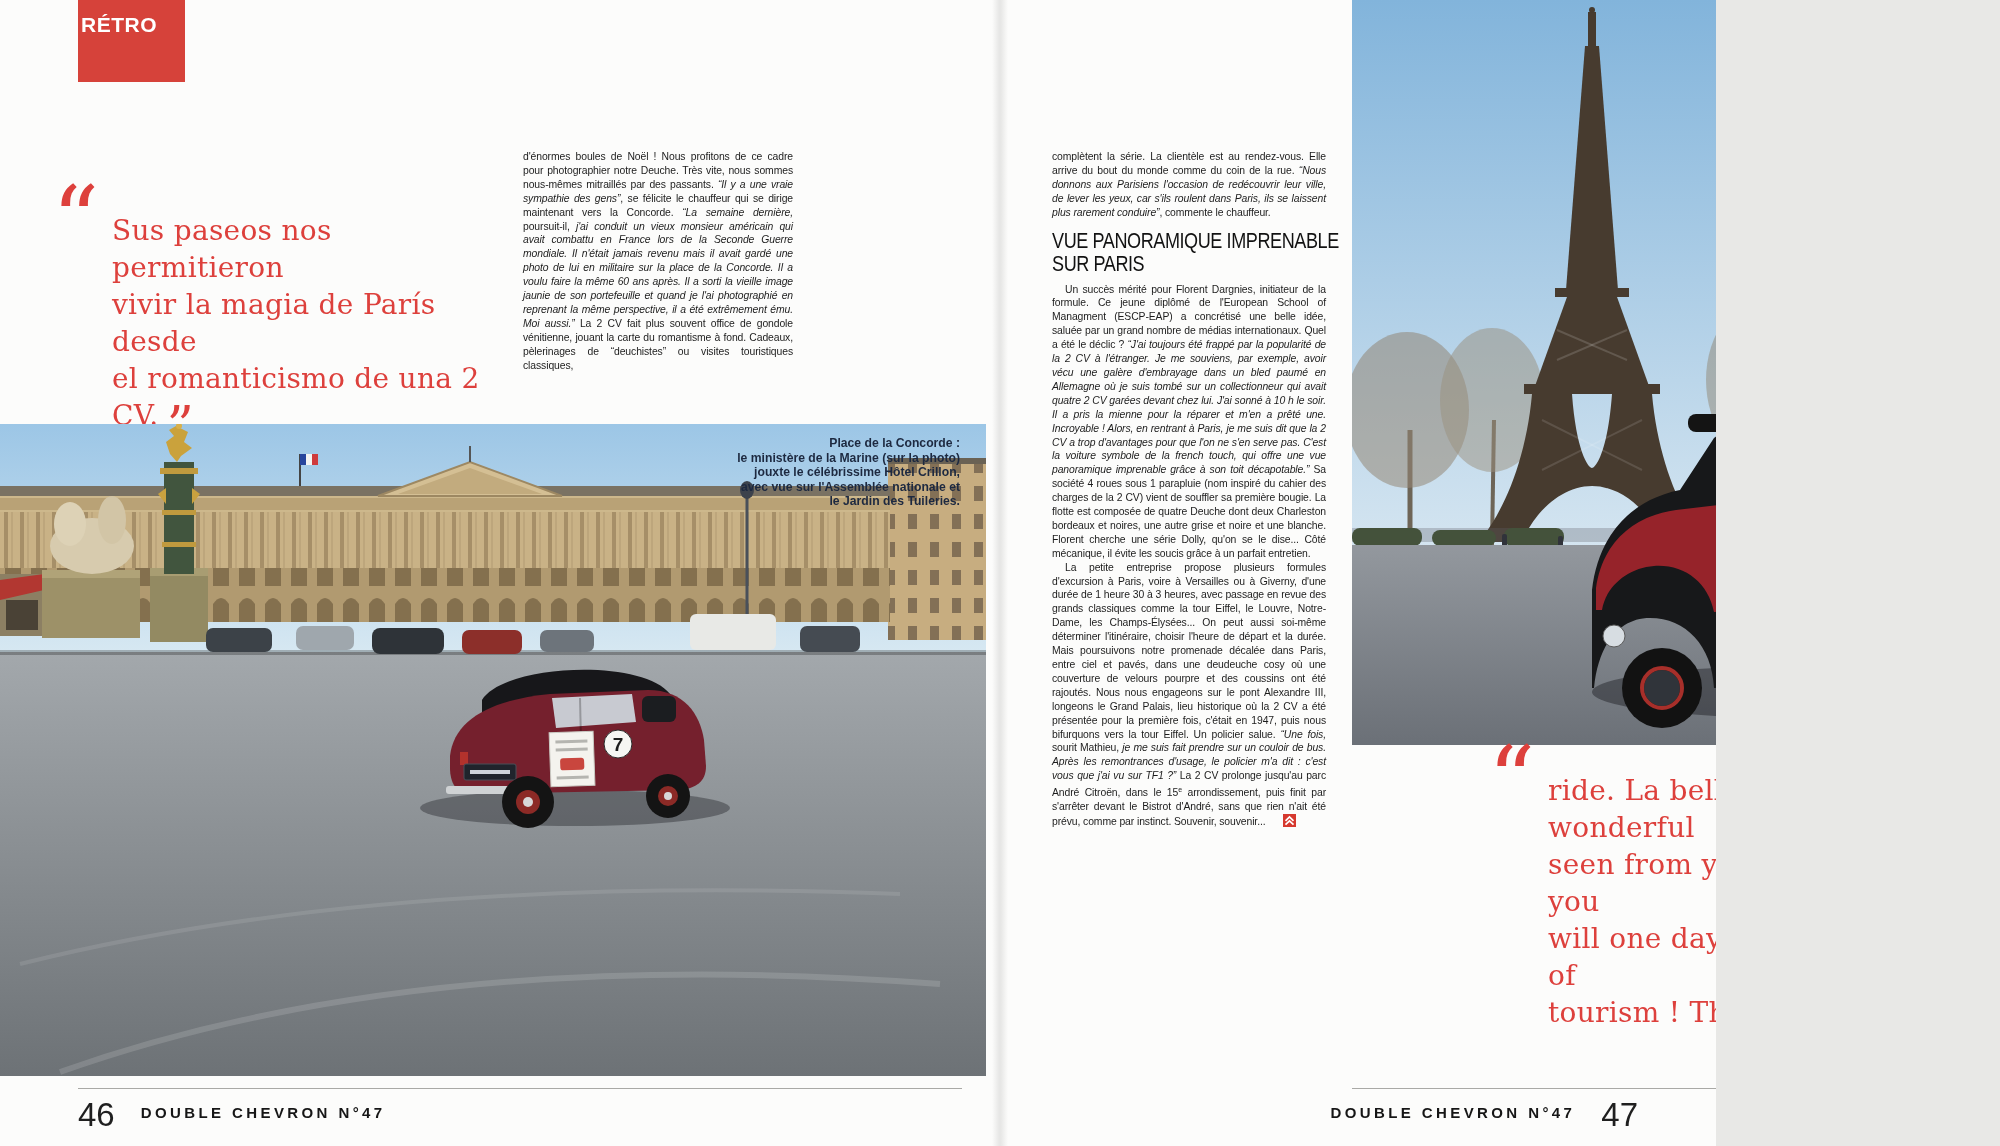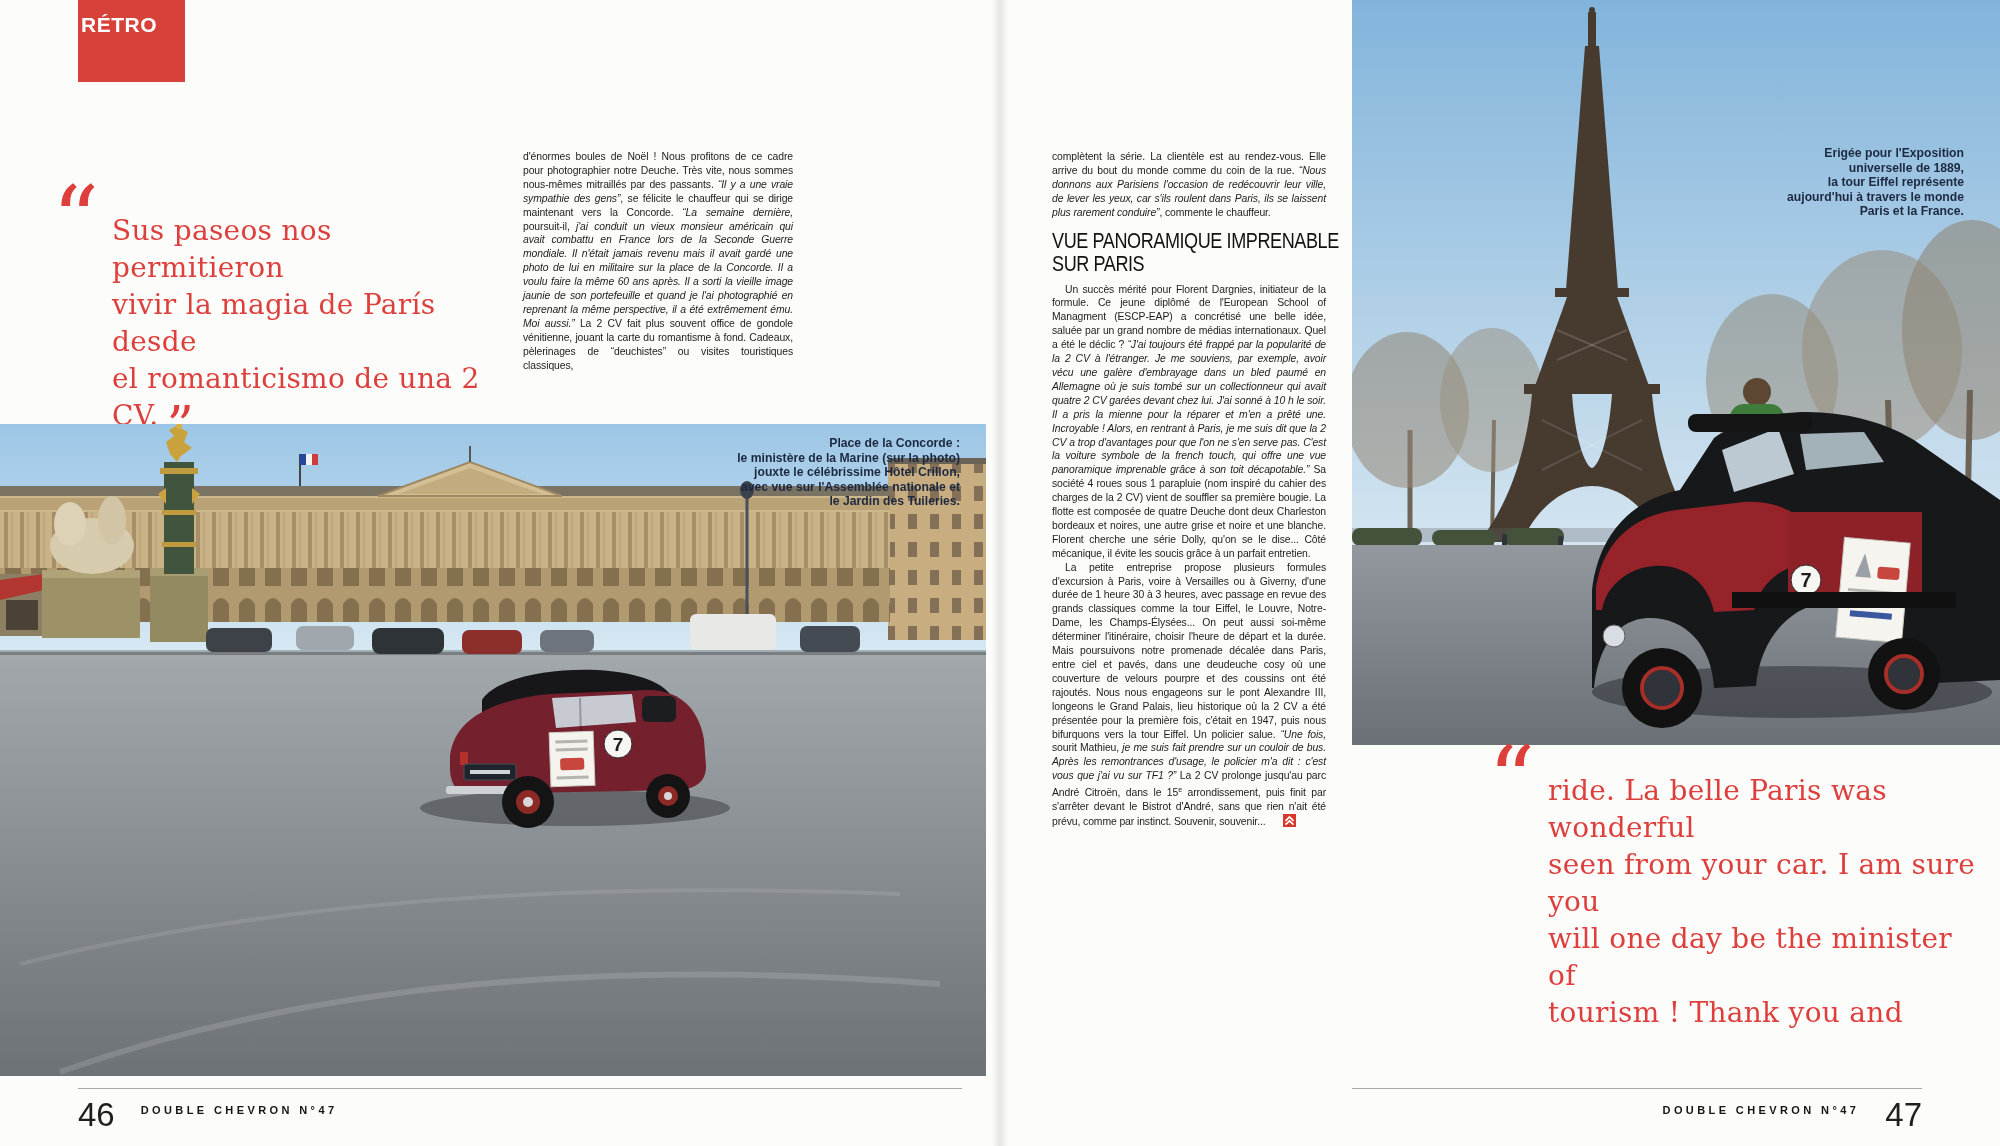--- a/index.html
+++ b/index.html
@@ -1,18 +1,18 @@
 <!DOCTYPE html>
 <html lang="fr"><head>
 <meta charset="utf-8">
 <style>
   * { margin:0; padding:0; box-sizing:border-box; }
   html,body { background:#e8e8e6; }
   .spread {
-    position:relative; width:2000px; height:1146px;
+    position:relative; width:1716px; height:1146px;
     background:#fcfcfb; overflow:hidden;
     font-family:"Liberation Sans", sans-serif;
   }
   
   .abs { position:absolute; }
   .body-col {
     font-size:10.4px; line-height:13.9px; letter-spacing:-0.1px;
     text-align:justify; color:#1c1c1c;
   }
   .body-col p { margin:0; }
@@ -79,21 +79,21 @@
   
   .rule { height:1px; background:#a9a9a6; }
   .rule-left  { left:78px; top:1088px; width:884px; }
   .rule-right { left:1352px; top:1088px; width:570px; }
   .footer { top:1100px; display:flex; align-items:flex-start; gap:26px; }
   .footer-left  { left:78px; }
   .footer-right { right:78px; }
   .pgnum { font-size:33px; line-height:30px; color:#1f1f1f; }
   .magname {
     padding-top:4px;
-    font-size:11px; font-weight:bold; letter-spacing:3.4px; color:#161616;
+    font-size:15px; font-weight:bold; letter-spacing:3.4px; color:#161616;
   }
 
   
   .fold {
     left:992px; top:0; width:16px; height:1146px;
     background:linear-gradient(to right, rgba(90,90,88,0) 0%, rgba(90,90,88,0.13) 45%, rgba(90,90,88,0.13) 55%, rgba(90,90,88,0) 100%);
   }
 </style>
 </head>
 <body>

